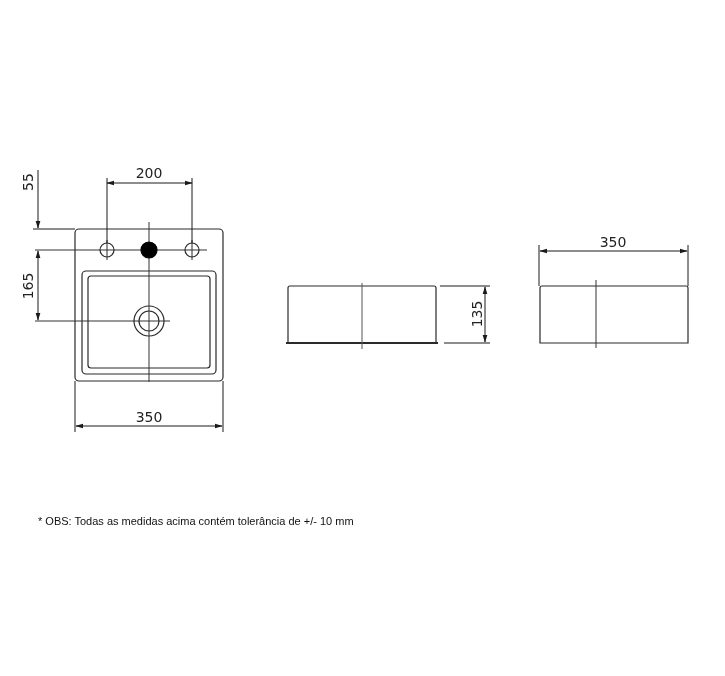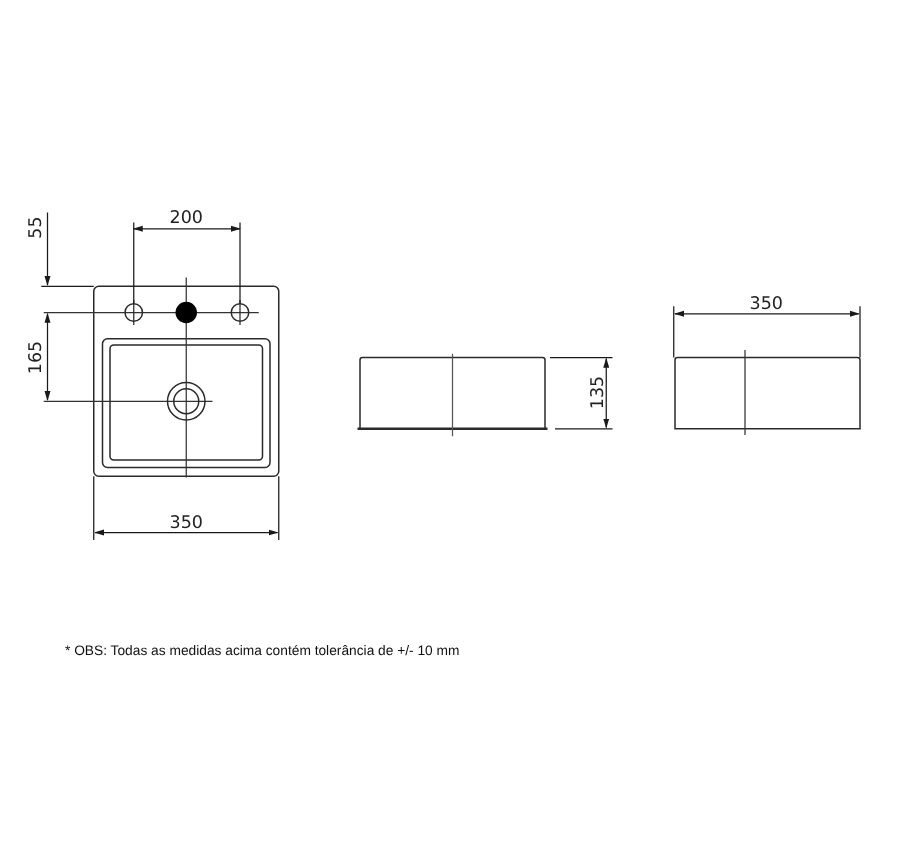--- a/index.html
+++ b/index.html
@@ -21,21 +21,21 @@
       width: 725px;
       height: 676px;
     }
     .dim-text {
       font-family: "DejaVu Sans", sans-serif;
       font-size: 14px;
       fill: #222222;
     }
     .note {
       position: absolute;
-      left: 52px;
+      left: 38px;
       top: 515px;
       font-size: 11px;
       color: #111111;
       white-space: nowrap;
       text-align: right;
     }
   </style>
 </head>
 <body>
 

